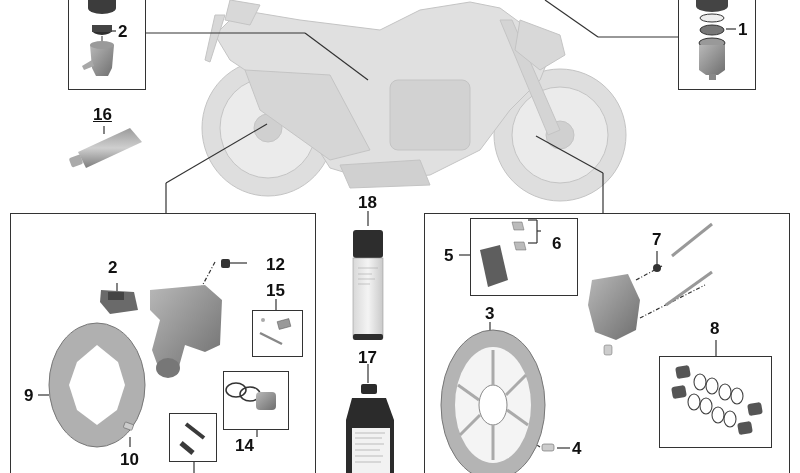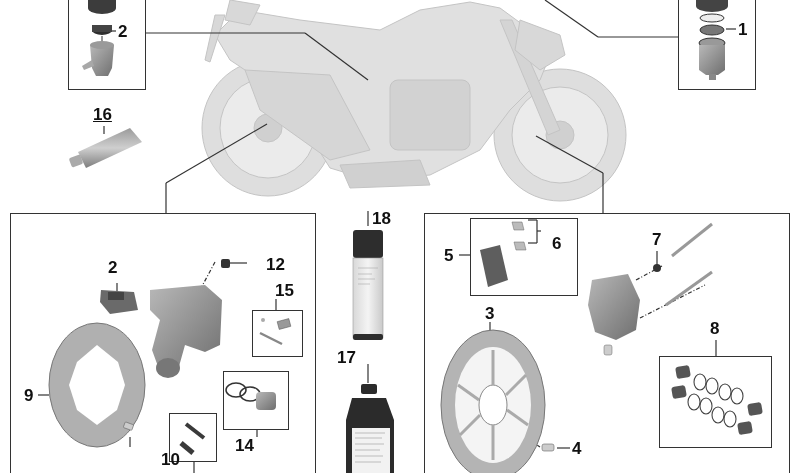--- a/index.html
+++ b/index.html
@@ -253,21 +253,21 @@
 
 <span class="num part" style="left:738px;top:21px;">1</span>
 <span class="num part" style="left:118px;top:23px;">2</span>
 <span class="num part" style="left:485px;top:305px;">3</span>
 <span class="num part" style="left:572px;top:440px;">4</span>
 <span class="num part" style="left:444px;top:247px;">5</span>
 <span class="num part" style="left:552px;top:235px;">6</span>
 <span class="num part" style="left:652px;top:231px;">7</span>
 <span class="num part" style="left:710px;top:320px;">8</span>
 <span class="num part" style="left:24px;top:387px;">9</span>
-<span class="num part" style="left:120px;top:451px;margin-left:41px;">10</span>
+<span class="num part" style="left:120px;top:451px;">10</span>
 <span class="num part" style="left:108px;top:259px;">2</span>
 <span class="num part" style="left:248px;top:256px;margin-left:18px;">12</span>
 
 <span class="num part" style="left:235px;top:437px;">14</span>
-<span class="num part" style="left:275px;top:282px;">15</span>
+<span class="num part" style="left:266px;top:282px;">15</span>
 <span class="num part" style="left:93px;top:106px;text-decoration:underline;">16</span>
-<span class="num part" style="left:337px;top:349px;">17</span>
-<span class="num part" style="left:372px;top:194px;margin-top:16px;">18</span>
+<span class="num part" style="left:358px;top:349px;">17</span>
+<span class="num part" style="left:358px;top:194px;">18</span>
 
 </body></html>

